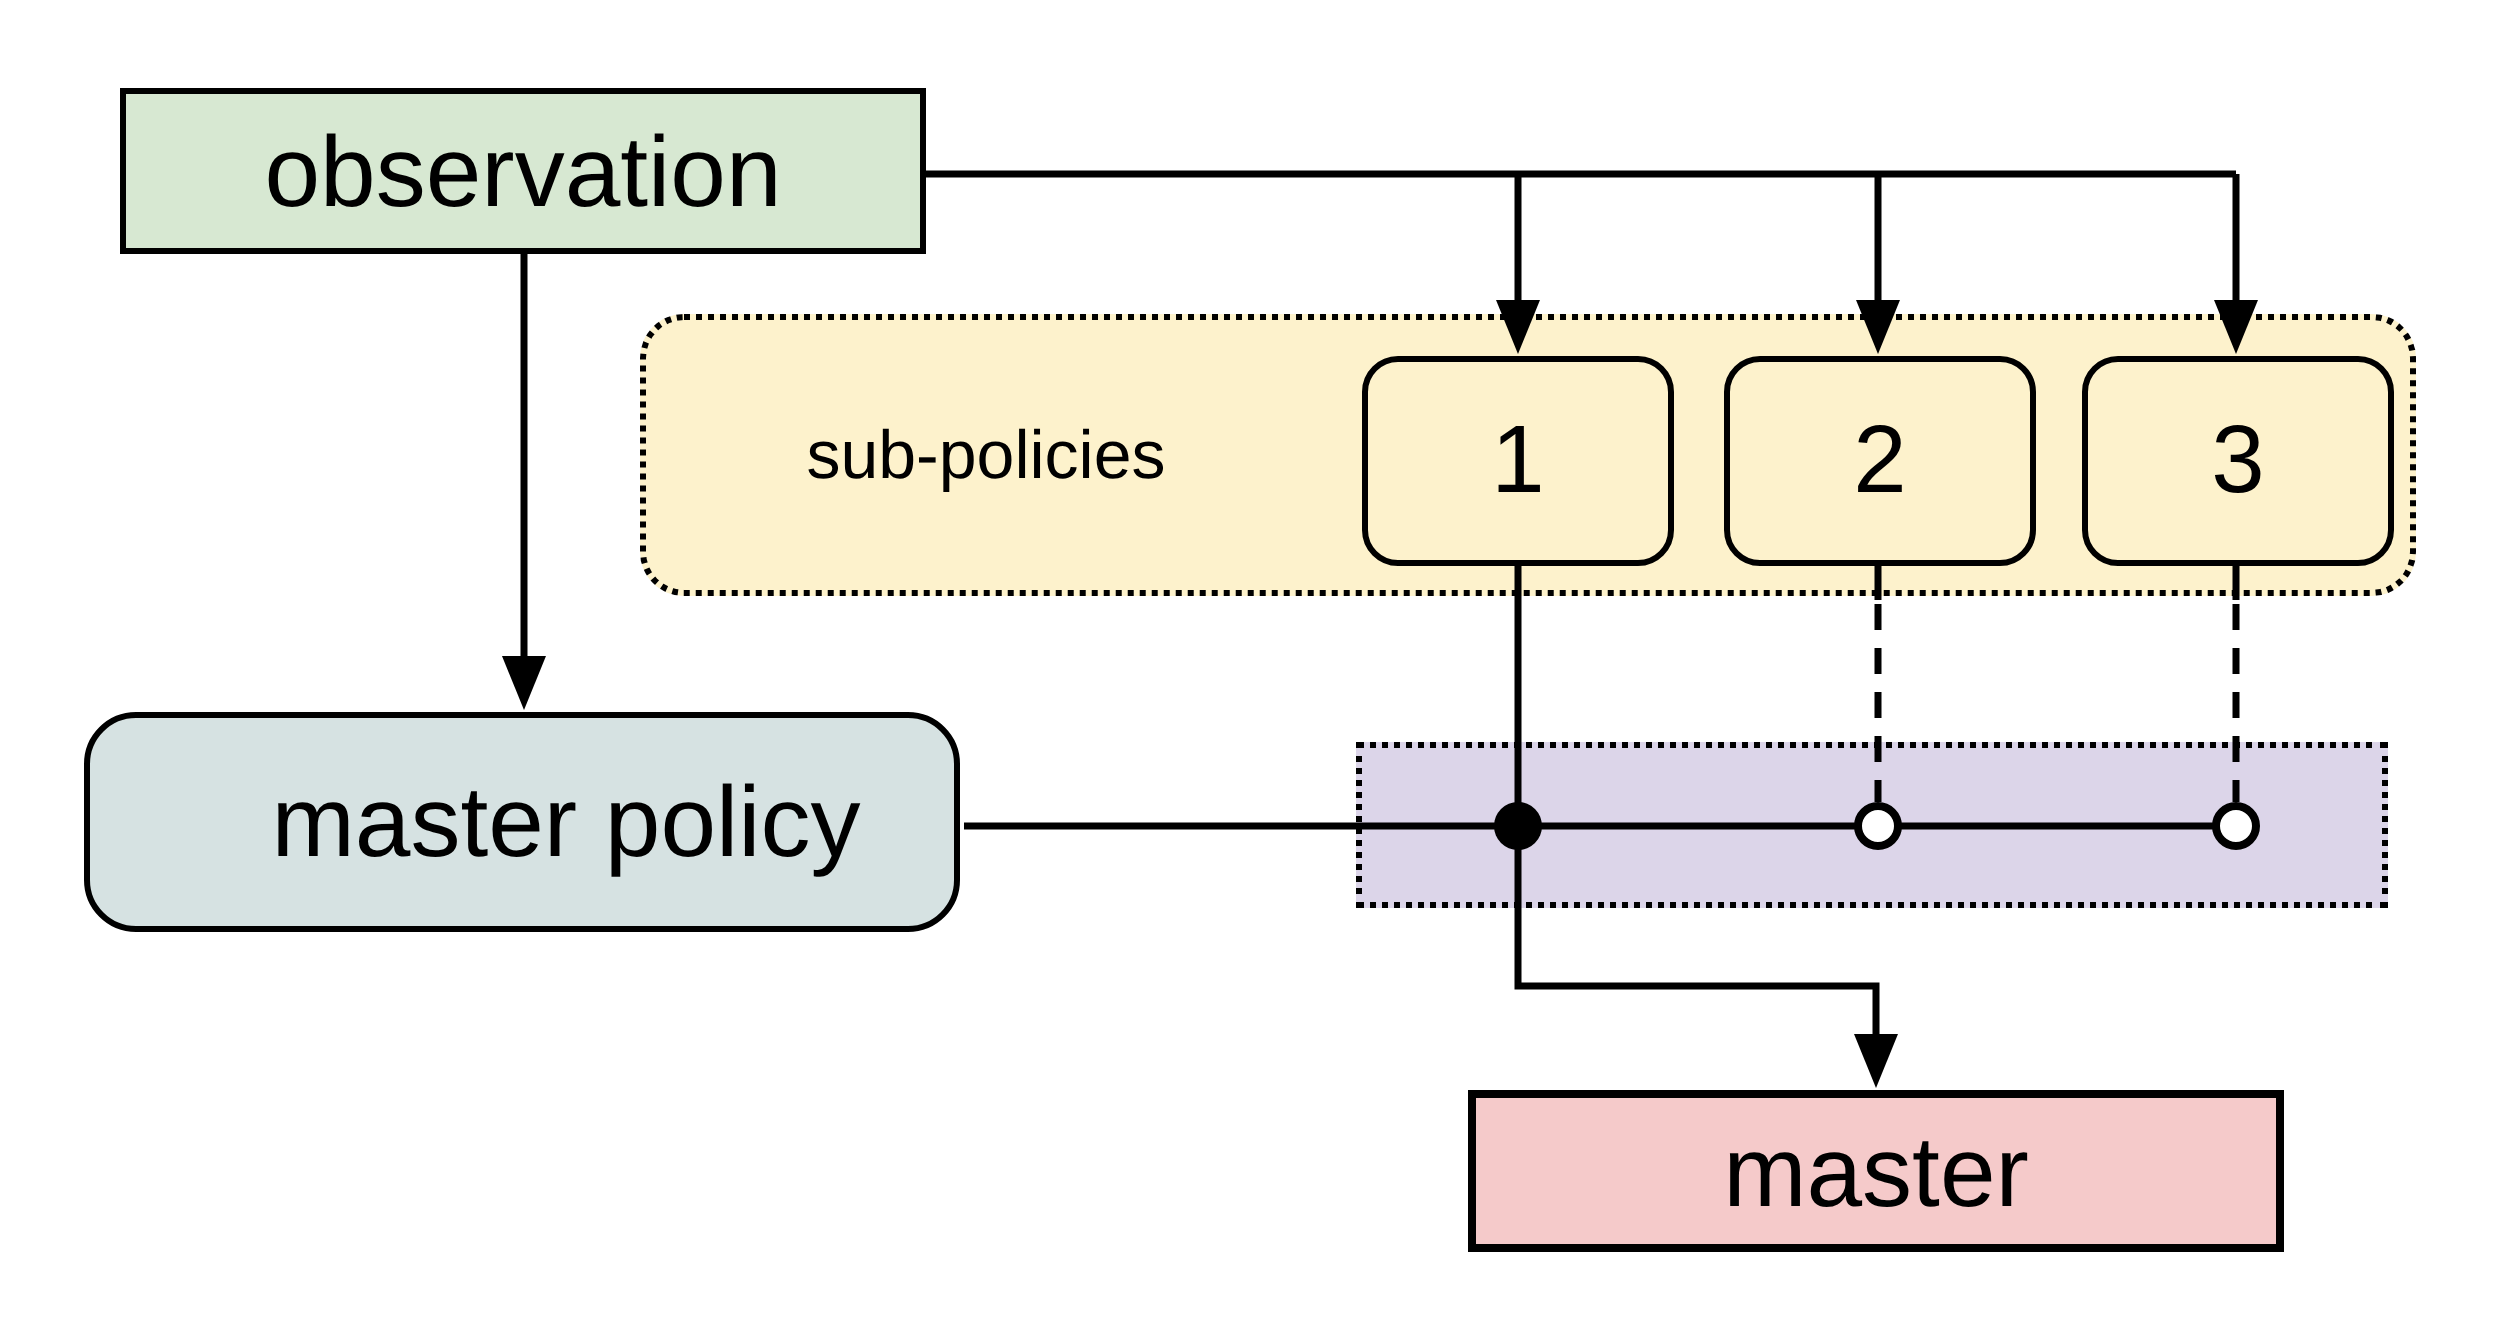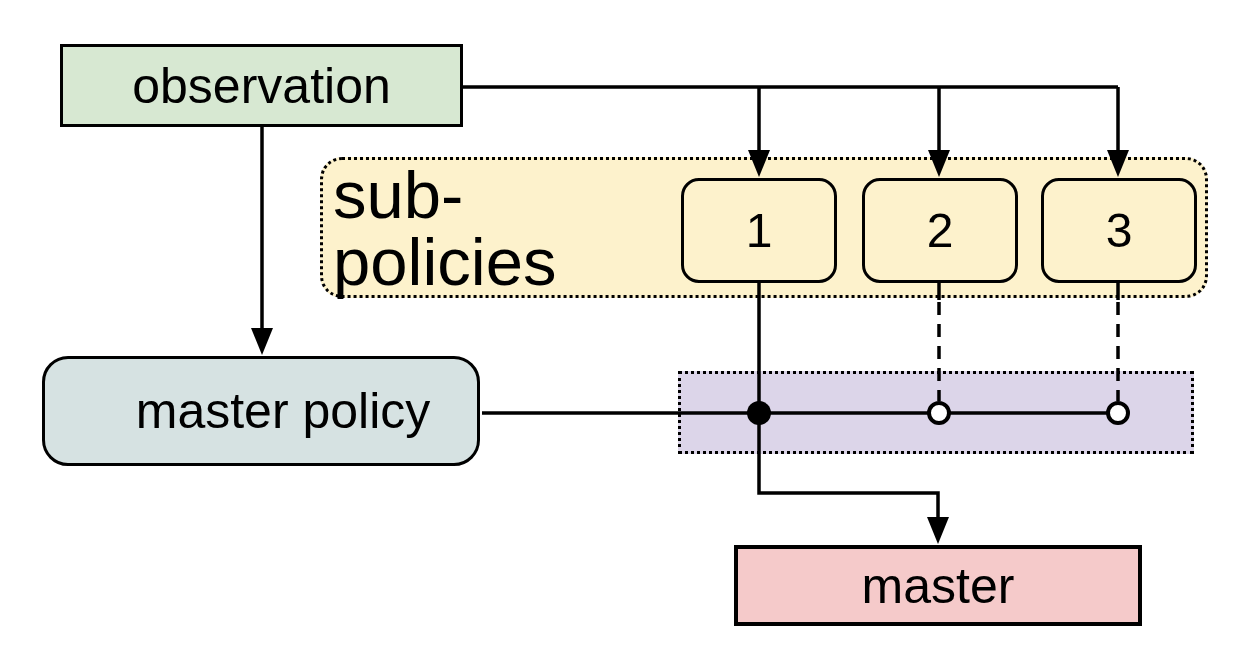--- a/index.html
+++ b/index.html
@@ -50,21 +50,21 @@
     border: 3px dotted #000;
     border-radius: 22px;
   }
   .subpol-label {
     position: absolute;
     left: 10px; top: 0;
     width: 320px; height: 135px;
     display: flex;
     align-items: center;
     justify-content: center;
-    font-size: 67px;
+    font-size: 34px;
     line-height: 1;
   }
   .subpol-item {
     position: absolute;
     box-sizing: border-box;
     top: 18px;
     width: 156px; height: 105px;
     border: 3.5px solid #000;
     border-radius: 18px;
     display: flex;

